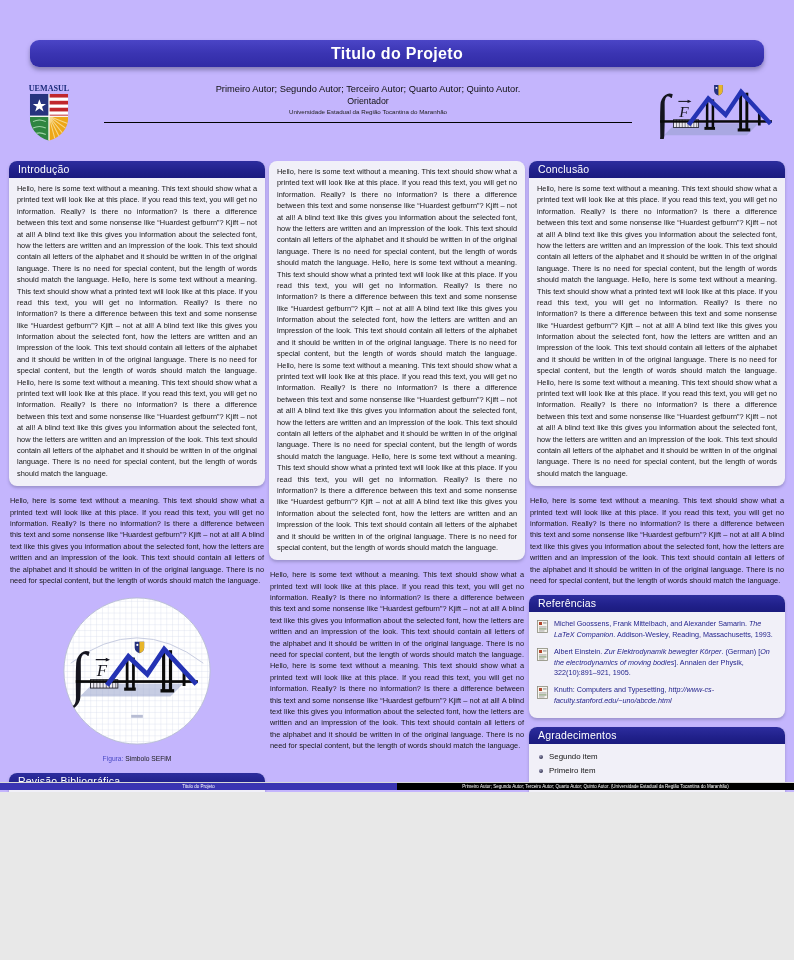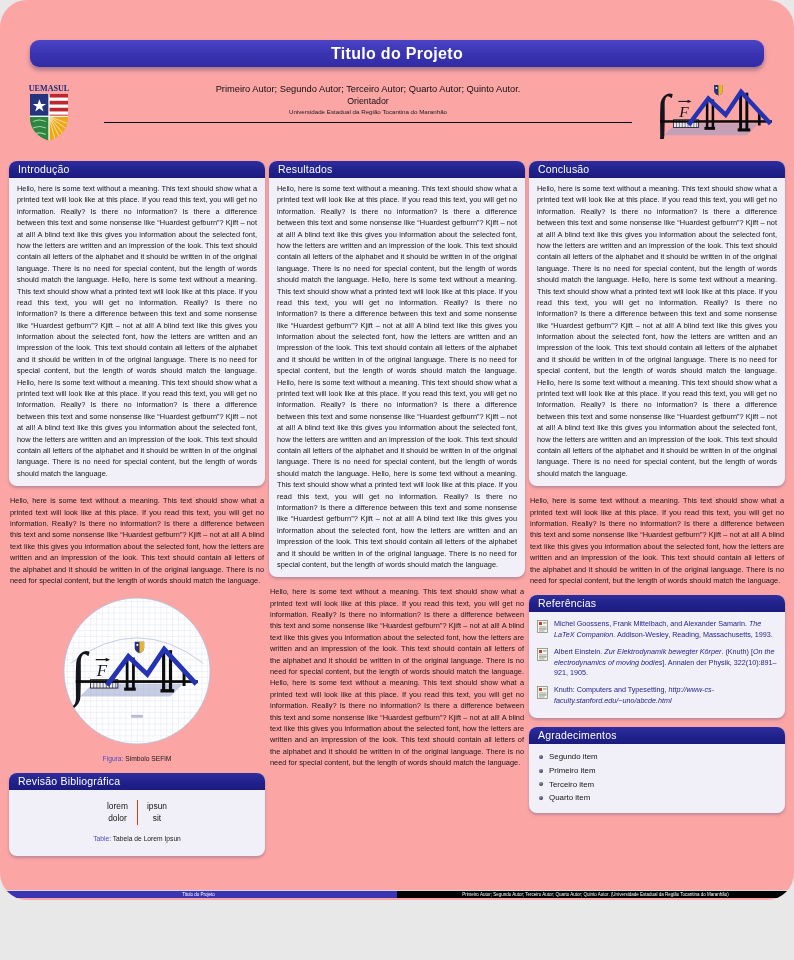--- a/index.html
+++ b/index.html
@@ -1,21 +1,20 @@
 <!DOCTYPE html>
 <html><head>
 <meta charset="utf-8">
 <style>
   * { margin:0; padding:0; box-sizing:border-box; }
   html,body { background:#e8e8e8; }
   .page {
-    width:794px; height:900px; position:relative; overflow:hidden;
-    background:#fca5a5; font-family:"Liberation Sans", sans-serif;
+    width:794px; height:792px; position:relative; overflow:hidden;
+    background:#c4b5fd; font-family:"Liberation Sans", sans-serif;
     margin:0 auto;
-    border-radius:27px;
   }
   
   .titlebar {
     margin:40px 30px 0; height:27px; border-radius:9px;
     background:linear-gradient(180deg,#4b45c6 0%,#3a34b2 50%,#312ba5 100%);
     color:#fff; text-align:center; font-size:16px; font-weight:bold;
     line-height:27px; letter-spacing:.3px;
     box-shadow:0 3px 4px rgba(70,70,110,.5);
   }
   
@@ -205,23 +204,20 @@
           <div class="biblio-caption">
             <span class="cap-label">Table:</span>
             <span>Tabela de Lorem Ipsun</span>
           </div>
         </div>
       </div>
     </div>
 
     <div>
       <div class="block">
-        <div class="block-header">
-          <span>Resultados</span>
-        </div>
         <div class="block-body">
           <span>Hello, here is some text without a meaning. This text should show what a printed text will look like at this place. If you read this text, you will get no information. Really? Is there no information? Is there a difference between this text and some nonsense like “Huardest gefburn”? Kjift – not at all! A blind text like this gives you information about the selected font, how the letters are written and an impression of the look. This text should contain all letters of the alphabet and it should be written in of the original language. There is no need for special content, but the length of words should match the language.</span>
           <span>Hello, here is some text without a meaning. This text should show what a printed text will look like at this place. If you read this text, you will get no information. Really? Is there no information? Is there a difference between this text and some nonsense like “Huardest gefburn”? Kjift – not at all! A blind text like this gives you information about the selected font, how the letters are written and an impression of the look. This text should contain all letters of the alphabet and it should be written in of the original language. There is no need for special content, but the length of words should match the language.</span>
           <span>Hello, here is some text without a meaning. This text should show what a printed text will look like at this place. If you read this text, you will get no information. Really? Is there no information? Is there a difference between this text and some nonsense like “Huardest gefburn”? Kjift – not at all! A blind text like this gives you information about the selected font, how the letters are written and an impression of the look. This text should contain all letters of the alphabet and it should be written in of the original language. There is no need for special content, but the length of words should match the language.</span>
           <span>Hello, here is some text without a meaning. This text should show what a printed text will look like at this place. If you read this text, you will get no information. Really? Is there no information? Is there a difference between this text and some nonsense like “Huardest gefburn”? Kjift – not at all! A blind text like this gives you information about the selected font, how the letters are written and an impression of the look. This text should contain all letters of the alphabet and it should be written in of the original language. There is no need for special content, but the length of words should match the language.</span>
         </div>
       </div>
 
       <p class="outside-par">
         <span>Hello, here is some text without a meaning. This text should show what a printed text will look like at this place. If you read this text, you will get no information. Really? Is there no information? Is there a difference between this text and some nonsense like “Huardest gefburn”? Kjift – not at all! A blind text like this gives you information about the selected font, how the letters are written and an impression of the look. This text should contain all letters of the alphabet and it should be written in of the original language. There is no need for special content, but the length of words should match the language.</span>
@@ -269,21 +265,21 @@
             <span class="ref-icon">
               <svg width="11" height="13" viewBox="0 0 11 13">
                 <rect x="0.5" y="0.5" width="10" height="12" fill="#f6f4ee" stroke="#8a8a7a" stroke-width="0.8"></rect>
                 <rect x="2" y="2" width="3" height="3" fill="#b2452c"></rect>
                 <rect x="6" y="2.5" width="3.5" height="0.9" fill="#777"></rect>
                 <rect x="2" y="6.5" width="7.5" height="0.9" fill="#999"></rect>
                 <rect x="2" y="8.5" width="7.5" height="0.9" fill="#5d7d4f"></rect>
                 <rect x="2" y="10.5" width="5.5" height="0.9" fill="#999"></rect>
               </svg>
             </span>
-            <span class="ref-text"><span>Albert Einstein. </span><span class="it">Zur Elektrodynamik bewegter Körper</span><span>. (Knuth) [</span><span class="it">On the electrodynamics of moving bodies</span><span>]. Annalen der Physik, 322(10):891–921, 1905.</span></span>
+            <span class="ref-text"><span>Albert Einstein. </span><span class="it">Zur Elektrodynamik bewegter Körper</span><span>. (German) [</span><span class="it">On the electrodynamics of moving bodies</span><span>]. Annalen der Physik, 322(10):891–921, 1905.</span></span>
           </div>
 
           <div class="ref-item">
             <span class="ref-icon">
               <svg width="11" height="13" viewBox="0 0 11 13">
                 <rect x="0.5" y="0.5" width="10" height="12" fill="#f6f4ee" stroke="#8a8a7a" stroke-width="0.8"></rect>
                 <rect x="2" y="2" width="3" height="3" fill="#b2452c"></rect>
                 <rect x="6" y="2.5" width="3.5" height="0.9" fill="#777"></rect>
                 <rect x="2" y="6.5" width="7.5" height="0.9" fill="#999"></rect>
                 <rect x="2" y="8.5" width="7.5" height="0.9" fill="#5d7d4f"></rect>

